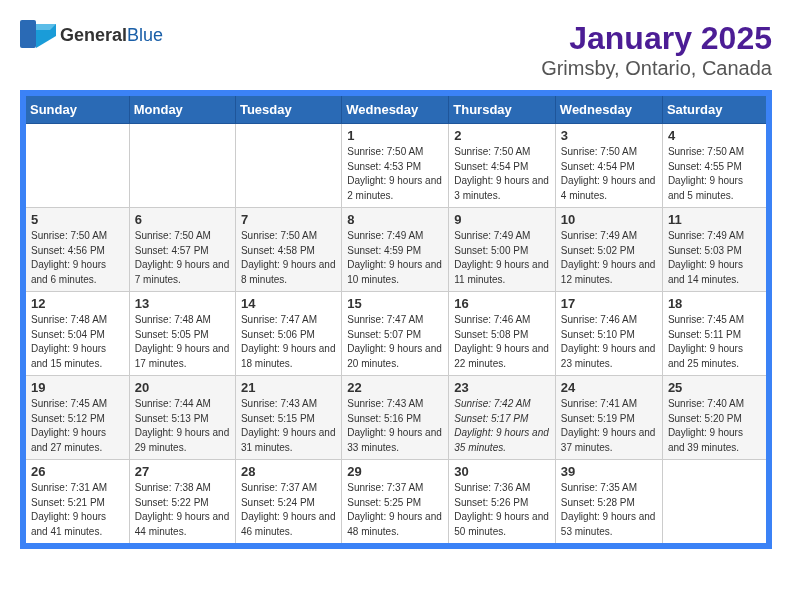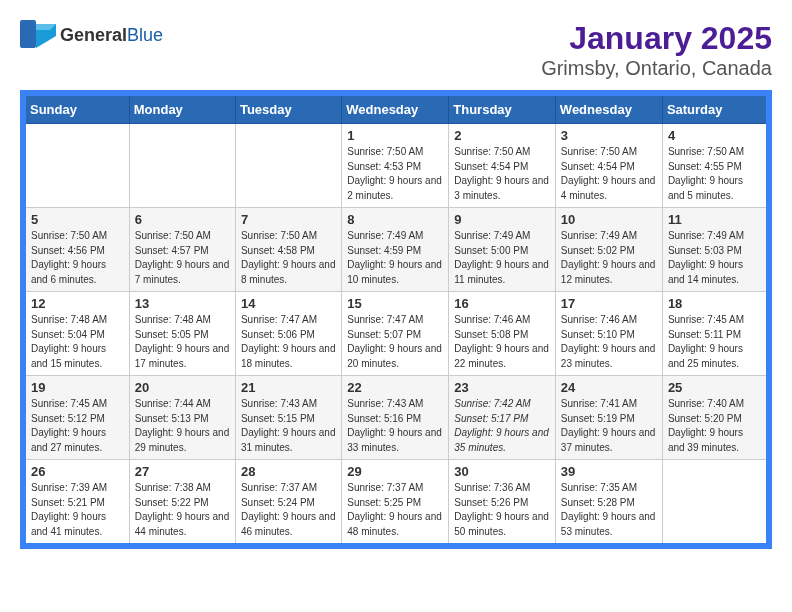--- a/index.html
+++ b/index.html
@@ -281,21 +281,21 @@
         <td>
           <span class="day-number">25</span>
           <div class="day-info" style="white-space: pre-line;">Sunrise: 7:40 AM
 Sunset: 5:20 PM
 Daylight: 9 hours and 39 minutes.</div>
         </td>
       </tr>
       <tr>
         <td>
           <span class="day-number">26</span>
-          <div class="day-info" style="white-space: pre-line;">Sunrise: 7:39 AM
+          <div class="day-info" style="white-space: pre-line;">Sunrise: 7:31 AM
 Sunset: 5:21 PM
 Daylight: 9 hours and 41 minutes.</div>
         </td>
         <td>
           <span class="day-number">27</span>
           <div class="day-info" style="white-space: pre-line;">Sunrise: 7:38 AM
 Sunset: 5:22 PM
 Daylight: 9 hours and 44 minutes.</div>
         </td>
         <td>

